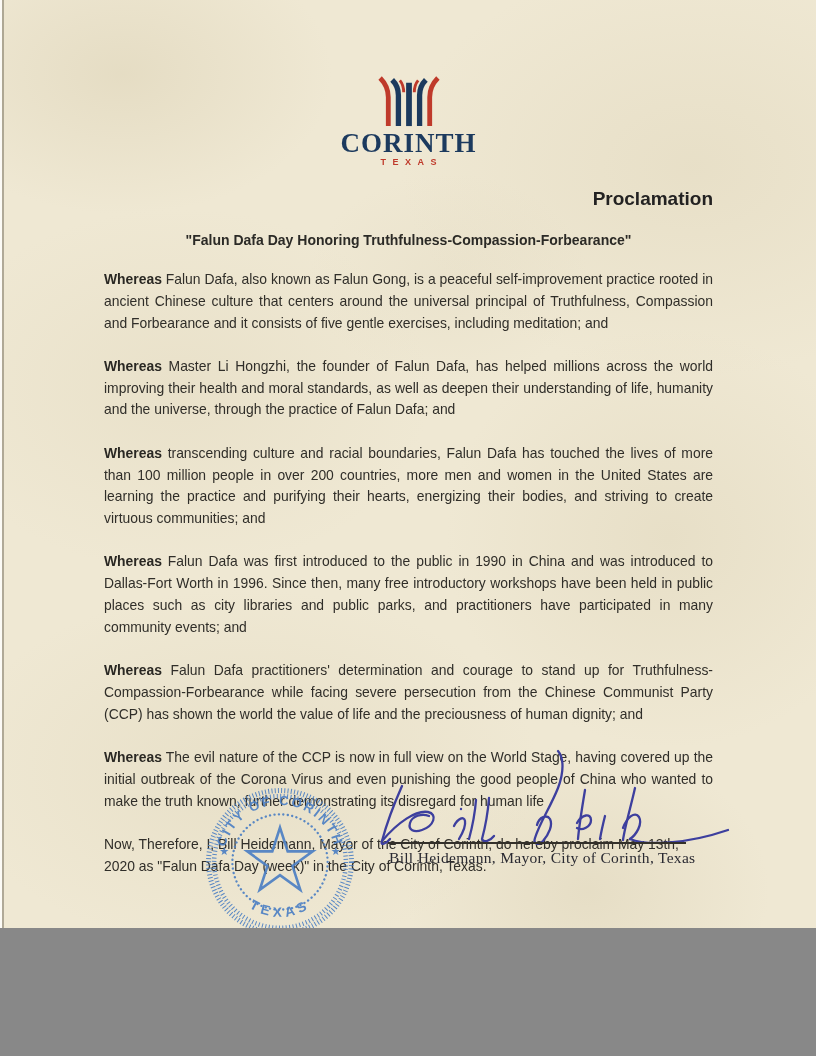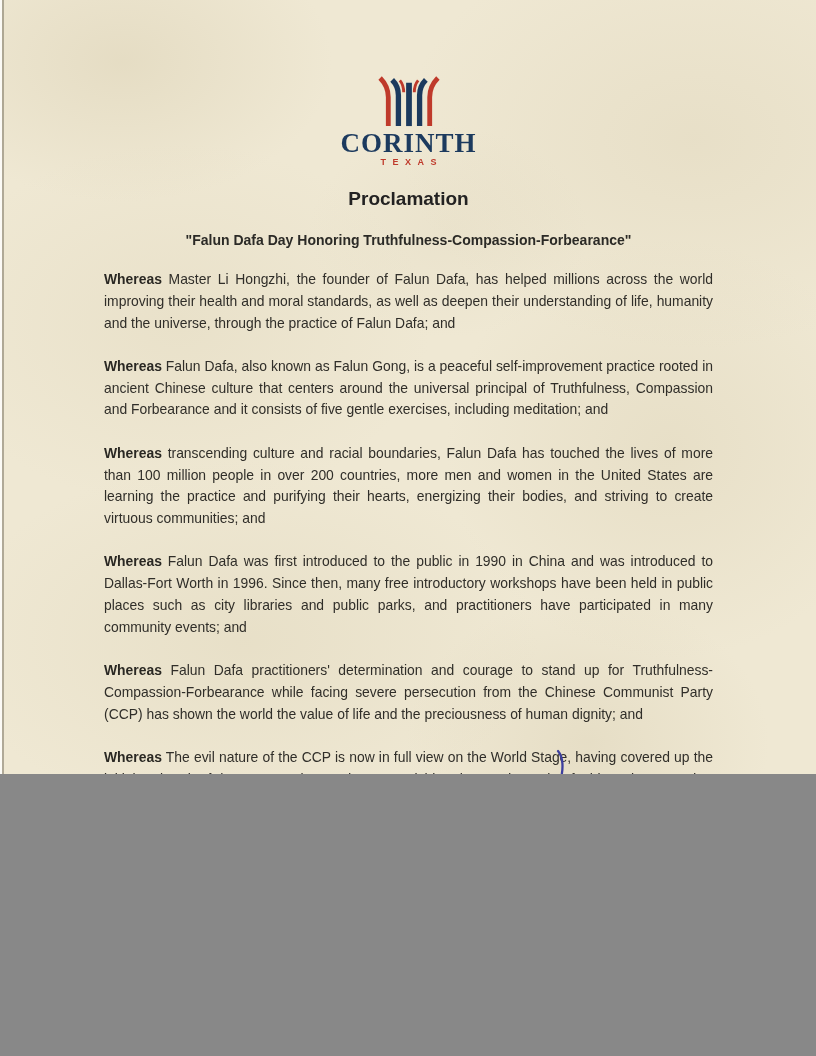--- a/index.html
+++ b/index.html
@@ -1,19 +1,19 @@
 <!DOCTYPE html>
 <html><head>
 <meta charset="utf-8">
 <style>
   * { margin:0; padding:0; box-sizing:border-box; }
   html,body { background:#888; }
   .page {
     position:relative;
-    width:816px; height:774px;
+    width:816px; height:928px;
     margin:0 auto;
     overflow:hidden;
     font-family:"Liberation Sans", sans-serif;
     color:#2f2d28;
     background-color:#efe8d3;
     background-image:
       radial-gradient(ellipse 300px 200px at 15% 8%,  rgba(213,202,171,0.38), transparent 70%),
       radial-gradient(ellipse 420px 300px at 85% 18%, rgba(216,205,175,0.32), transparent 70%),
       radial-gradient(ellipse 360px 260px at 22% 42%, rgba(219,209,180,0.30), transparent 70%),
       radial-gradient(ellipse 320px 300px at 82% 58%, rgba(213,202,171,0.30), transparent 70%),
@@ -37,21 +37,21 @@
   }
   .logo-state {
     font-weight:bold;
     font-size:9px; line-height:11px;
     letter-spacing:6.5px; text-indent:6.5px;
     color:#bf3a2b;
   }
 
   .doc-title {
     margin-top:21px;
-    text-align:center;
+    text-align:right;
     font-weight:bold;
     font-size:19px; line-height:20px;
     color:#232222;
   }
   .doc-subtitle {
     margin-top:24px;
     text-align:center;
     font-weight:bold;
     font-size:14px; line-height:15px;
     color:#2b2a26;
@@ -104,22 +104,22 @@
       </svg>
       <div class="logo-city">CORINTH</div>
       <div class="logo-state">TEXAS</div>
     </div>
 
     <div class="doc-title">Proclamation</div>
 
     <div class="doc-subtitle">"Falun Dafa Day Honoring Truthfulness-Compassion-Forbearance"</div>
 
     <div class="body-text">
+      <p><b>Whereas</b><span> Falun Dafa, also known as Falun Gong, is a peaceful self-improvement practice rooted in ancient Chinese culture that centers around the universal principal of Truthfulness, Compassion and Forbearance and it consists of five gentle exercises, including meditation; and</span></p>
       <p><b>Whereas</b><span> Master Li Hongzhi, the founder of Falun Dafa, has helped millions across the world improving their health and moral standards, as well as deepen their understanding of life, humanity and the universe, through the practice of Falun Dafa; and</span></p>
-      <p><b>Whereas</b><span> Falun Dafa, also known as Falun Gong, is a peaceful self-improvement practice rooted in ancient Chinese culture that centers around the universal principal of Truthfulness, Compassion and Forbearance and it consists of five gentle exercises, including meditation; and</span></p>
       <p><b>Whereas</b><span> transcending culture and racial boundaries, Falun Dafa has touched the lives of more than 100 million people in over 200 countries, more men and women in the United States are learning the practice and purifying their hearts, energizing their bodies, and striving to create virtuous communities; and</span></p>
       <p><b>Whereas</b><span> Falun Dafa was first introduced to the public in 1990 in China and was introduced to Dallas-Fort Worth in 1996.  Since then, many free introductory workshops have been held in public places such as city libraries and public parks, and practitioners have participated in many community events; and</span></p>
       <p><b>Whereas</b><span> Falun Dafa practitioners' determination and courage to stand up for Truthfulness-Compassion-Forbearance while facing severe persecution from the Chinese Communist Party (CCP) has shown the world the value of life and the preciousness of human dignity; and</span></p>
       <p><b>Whereas</b><span> The evil nature of the CCP is now in full view on the World Stage, having covered up the initial outbreak of the Corona Virus and even punishing the good people of China who wanted to make the truth known, further demonstrating its disregard for human life</span></p>
       <p><b></b><span>Now, Therefore, I, Bill Heidemann, Mayor of the City of Corinth, do hereby proclaim May 13th, 2020 as "Falun Dafa Day (week)" in the City of Corinth, Texas.</span></p>
     </div>
   </div>
 
   <svg class="seal" viewBox="0 0 150 150">
     <g fill="none" stroke="#4d80c4">

